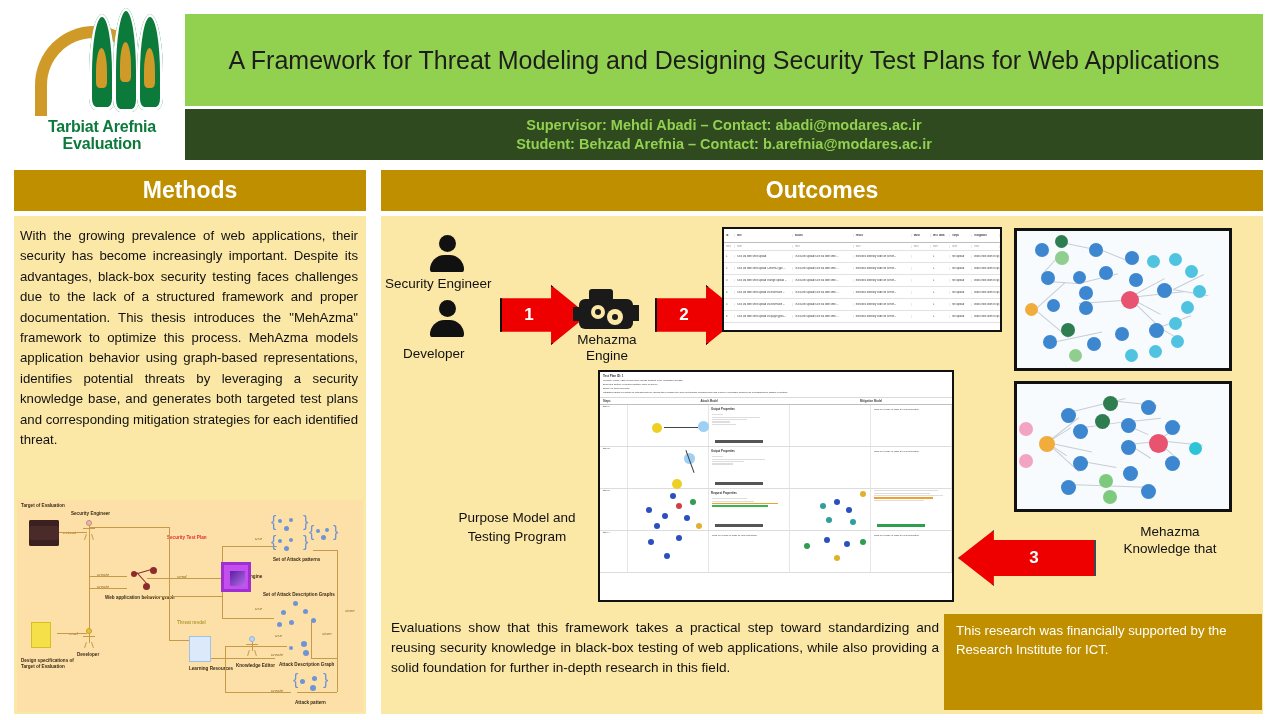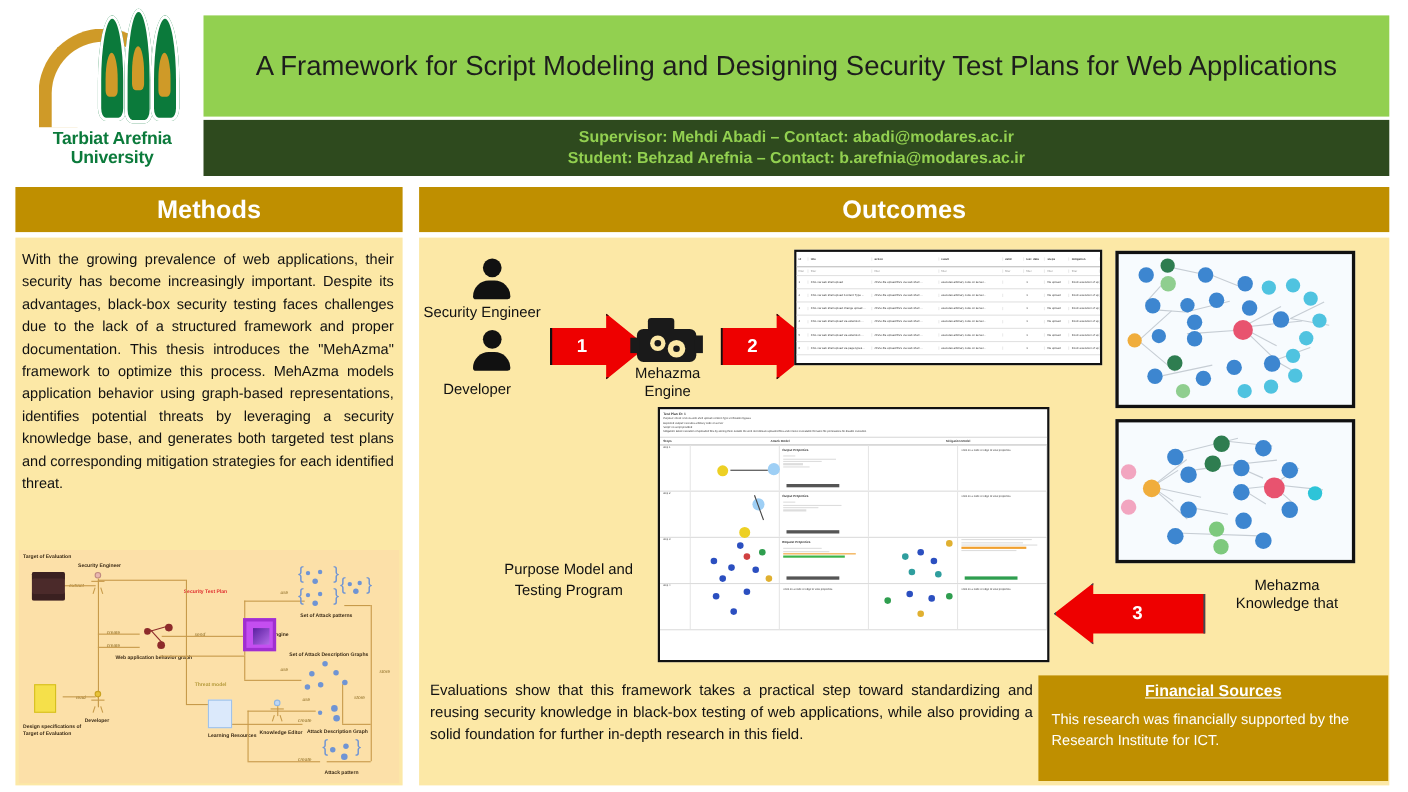--- a/index.html
+++ b/index.html
@@ -204,25 +204,25 @@
 
   <div class="logo-box">
     <div class="logo-mark">
       <div class="logo-arc"></div>
       <div class="wheat w1"></div>
       <div class="wheat w2"></div>
       <div class="wheat w3"></div>
     </div>
     <div class="logo-text">
       <div>Tarbiat Arefnia</div>
-      <div>University</div>
-    </div>
-  </div>
-
-  <div class="title-bar">A Framework for Script Modeling and Designing Security Test Plans for Web Applications</div>
+      <div>Evaluation</div>
+    </div>
+  </div>
+
+  <div class="title-bar">A Framework for Threat Modeling and Designing Security Test Plans for Web Applications</div>
 
   <div class="authors-bar">
     <div>Supervisor: Mehdi Abadi – Contact: abadi@modares.ac.ir</div>
     <div>Student: Behzad Arefnia – Contact: b.arefnia@modares.ac.ir</div>
   </div>
 
   <div class="sec-head methods">Methods</div>
   <div class="sec-head outcomes">Outcomes</div>
 
   <div class="panel methods"></div>
@@ -698,17 +698,16 @@
   </div>
 
   <div class="tm-label" style="left:447px; top:508px; width:140px;">
     <div>Purpose Model and</div>
     <div>Testing Program</div>
   </div>
 
   <div class="outcome-text">Evaluations show that this framework takes a practical step toward standardizing and reusing security knowledge in black-box testing of web applications, while also providing a solid foundation for further in-depth research in this field.</div>
 
   <div class="financial">
-    <div class="fh">Financial Sources</div>
     <div class="fb">This research was financially supported by the Research Institute for ICT.</div>
   </div>
 
 </div>
 
 </body></html>

